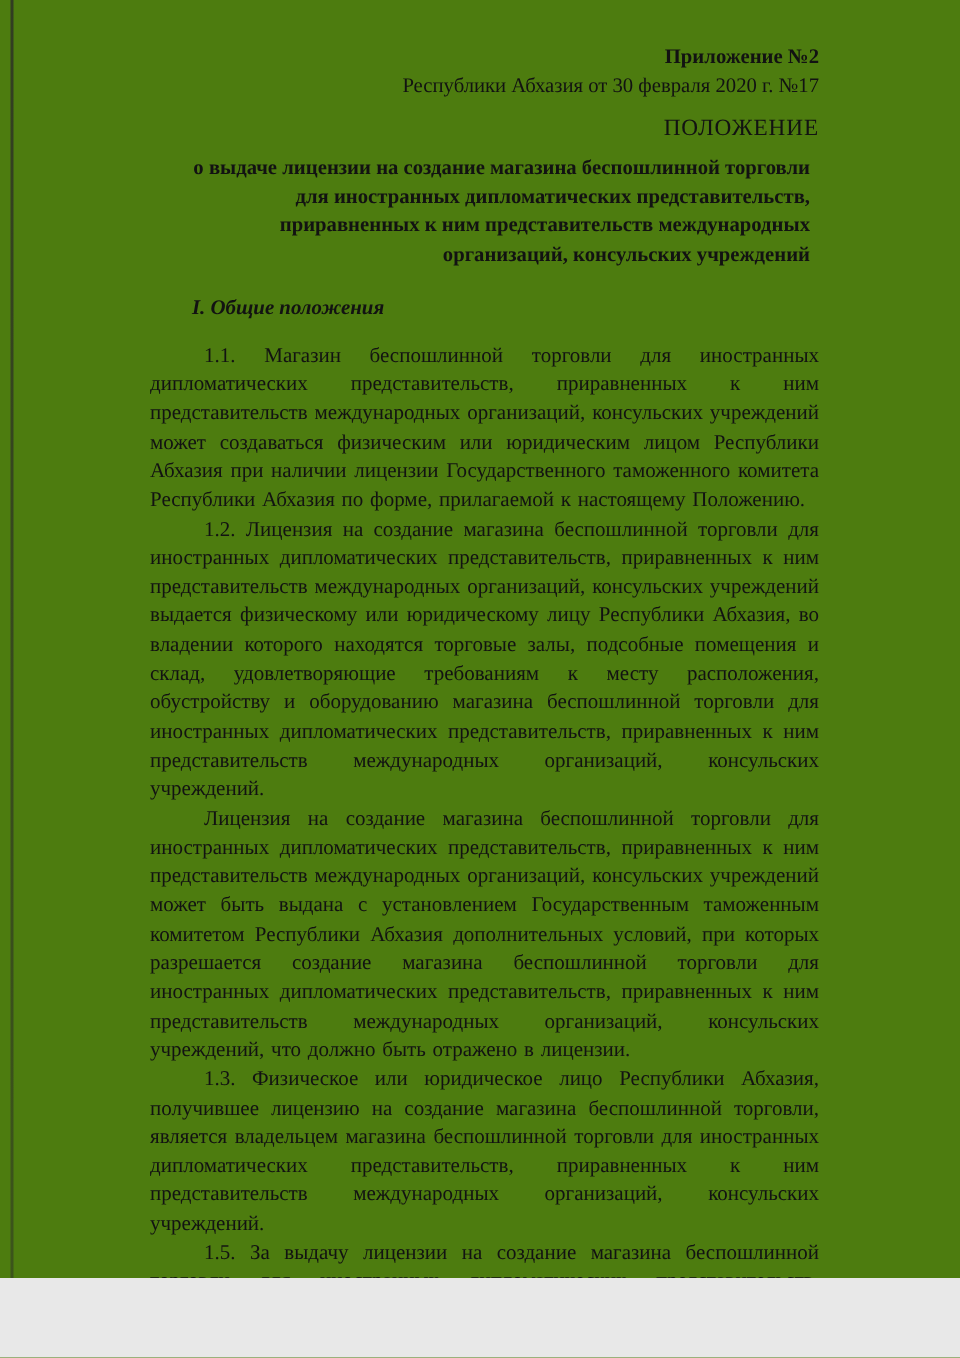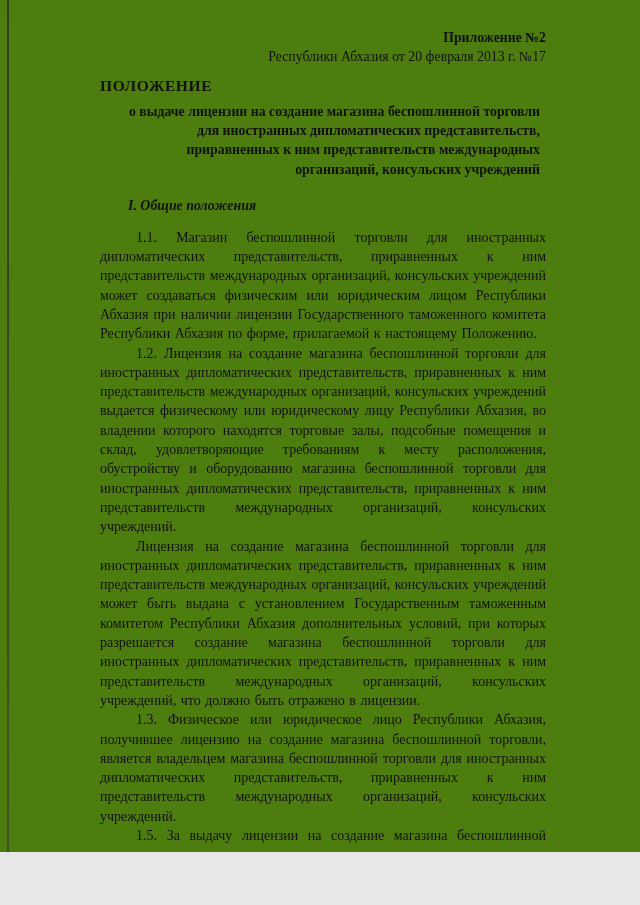--- a/index.html
+++ b/index.html
@@ -43,23 +43,23 @@
   .doc-header {
     text-align: right;
     font-size: 13.8px;
     line-height: 19px;
   }
   .doc-header .annex {
     font-weight: bold;
   }
   .doc-title {
     margin: 11px 0 7px 0;
-    text-align: left;
+    text-align: right;
     font-size: 15.5px;
-    font-weight: bold;
+    font-weight: normal;
     letter-spacing: 0.6px;
   }
   .doc-subtitle {
     text-align: right;
     font-weight: bold;
     font-size: 13.8px;
     line-height: 19.2px;
     padding: 0 6px;
   }
   .section-heading {
@@ -83,21 +83,21 @@
 
 <div class="page">
 
   <div class="scan-left"></div>
   <div class="scan-bottom"></div>
 
   <div class="content">
 
     <div class="doc-header">
       <div class="annex">Приложение №2</div>
-      <div>Республики Абхазия  от 20 февраля 2013 г. №17</div>
+      <div>Республики Абхазия  от 30 февраля 2020 г. №17</div>
     </div>
 
     <div class="doc-title">ПОЛОЖЕНИЕ</div>
 
     <div class="doc-subtitle">о выдаче лицензии на создание магазина беспошлинной торговли для иностранных дипломатических представительств, приравненных к ним представительств международных организаций, консульских учреждений</div>
 
     <div class="section-heading">I. Общие положения</div>
 
     <p class="body-para">1.1. Магазин беспошлинной торговли для иностранных дипломатических представительств, приравненных к ним представительств международных организаций, консульских учреждений может создаваться физическим или юридическим лицом Республики Абхазия при наличии лицензии Государственного таможенного комитета Республики Абхазия по форме, прилагаемой  к настоящему Положению.</p>
     <p class="body-para">1.2. Лицензия на создание магазина беспошлинной торговли для иностранных дипломатических представительств, приравненных к ним представительств международных организаций, консульских учреждений выдается физическому или юридическому лицу Республики Абхазия,  во владении которого находятся торговые залы, подсобные помещения и склад, удовлетворяющие требованиям к месту расположения, обустройству и оборудованию магазина беспошлинной торговли для иностранных дипломатических представительств, приравненных к ним представительств международных организаций, консульских учреждений.</p>

